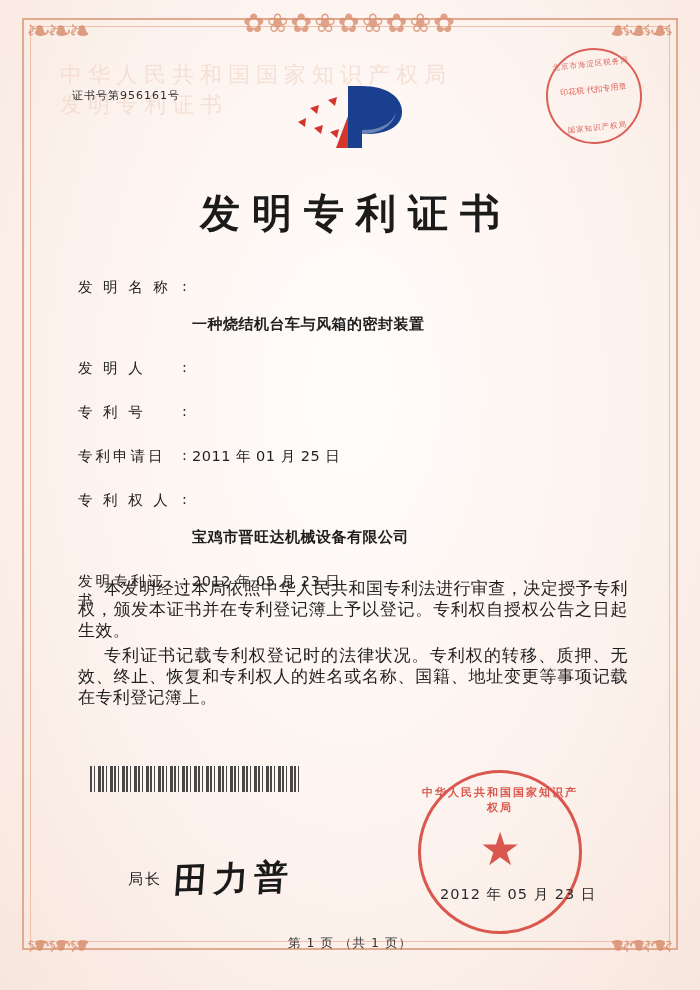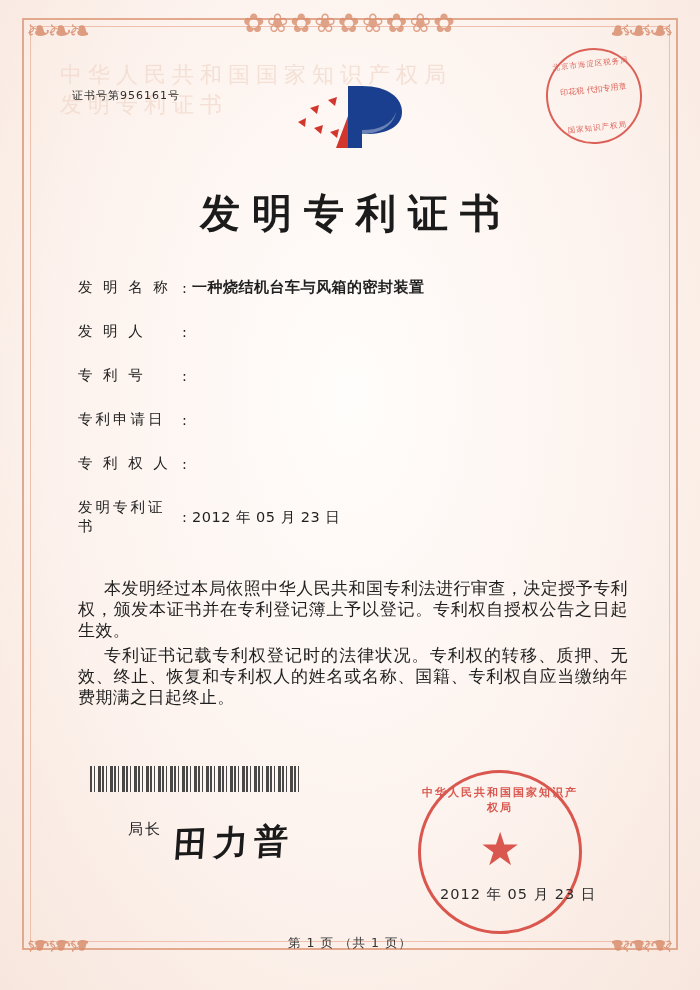--- a/index.html
+++ b/index.html
@@ -148,21 +148,21 @@
   }
 
   .fields {
     position: absolute;
     left: 78px;
     top: 278px;
     right: 70px;
   }
   .field-row {
     display: flex;
-    align-items: center;
+    align-items: flex-start;
     margin-bottom: 25px;
     font-size: 14.5px;
     color: #1f1f1f;
   }
   .field-label {
     width: 104px;
     flex: none;
     letter-spacing: 3px;
     color: #222;
   }
@@ -170,20 +170,21 @@
     width: 10px;
     flex: none;
   }
   .field-value {
     flex: 1;
     letter-spacing: .5px;
   }
   .field-value.bold {
     font-weight: bold;
     font-size: 15px;
+    margin-top: 37px;
   }
 
   .body-text {
     position: absolute;
     left: 78px;
     right: 72px;
     top: 578px;
     font-size: 17px;
     line-height: 21px;
     color: #1f1f1f;
@@ -209,23 +210,23 @@
       #fdf6f2 5px, #fdf6f2 8px,
       #2a2a2a 8px, #2a2a2a 11px,
       #fdf6f2 11px, #fdf6f2 12px
     );
     opacity: .85;
   }
 
   .director-row {
     position: absolute;
     left: 128px;
-    top: 820px;
+    top: 856px;
     display: flex;
-    align-items: flex-start;
+    align-items: center;
   }
   .director-label {
     font-size: 15px;
     letter-spacing: 2px;
     color: #1f1f1f;
     margin-right: 12px;
   }
   .director-signature {
     font-family: "DejaVu Serif", "Liberation Serif", serif;
     font-size: 34px;
@@ -340,35 +341,37 @@
       <div class="field-label">发 明 人</div>
       <div class="field-colon">:</div>
     </div>
     <div class="field-row">
       <div class="field-label">专 利 号</div>
       <div class="field-colon">:</div>
     </div>
     <div class="field-row">
       <div class="field-label">专利申请日</div>
       <div class="field-colon">:</div>
+      <div class="field-value">2011 年 01 月 25 日</div>
     </div>
     <div class="field-row">
       <div class="field-label">专 利 权 人</div>
       <div class="field-colon">:</div>
+      <div class="field-value bold">宝鸡市晋旺达机械设备有限公司</div>
     </div>
     <div class="field-row">
       <div class="field-label">发明专利证书</div>
       <div class="field-colon">:</div>
       <div class="field-value">2012 年 05 月 23 日</div>
     </div>
   </div>
 
   <div class="body-text">
     <p>本发明经过本局依照中华人民共和国专利法进行审查，决定授予专利权，颁发本证书并在专利登记簿上予以登记。专利权自授权公告之日起生效。</p>
-    <p>专利证书记载专利权登记时的法律状况。专利权的转移、质押、无效、终止、恢复和专利权人的姓名或名称、国籍、专利权自应当缴纳年费期满之日起终止。</p>
+    <p>专利证书记载专利权登记时的法律状况。专利权的转移、质押、无效、终止、恢复和专利权人的姓名或名称、国籍、地址变更等事项记载在专利登记簿上。</p>
   </div>
 
   <div class="barcode"></div>
 
   <div class="director-row">
     <div class="director-label">局长</div>
     <div class="director-signature">田力普</div>
   </div>
 
   <div class="seal-main">

